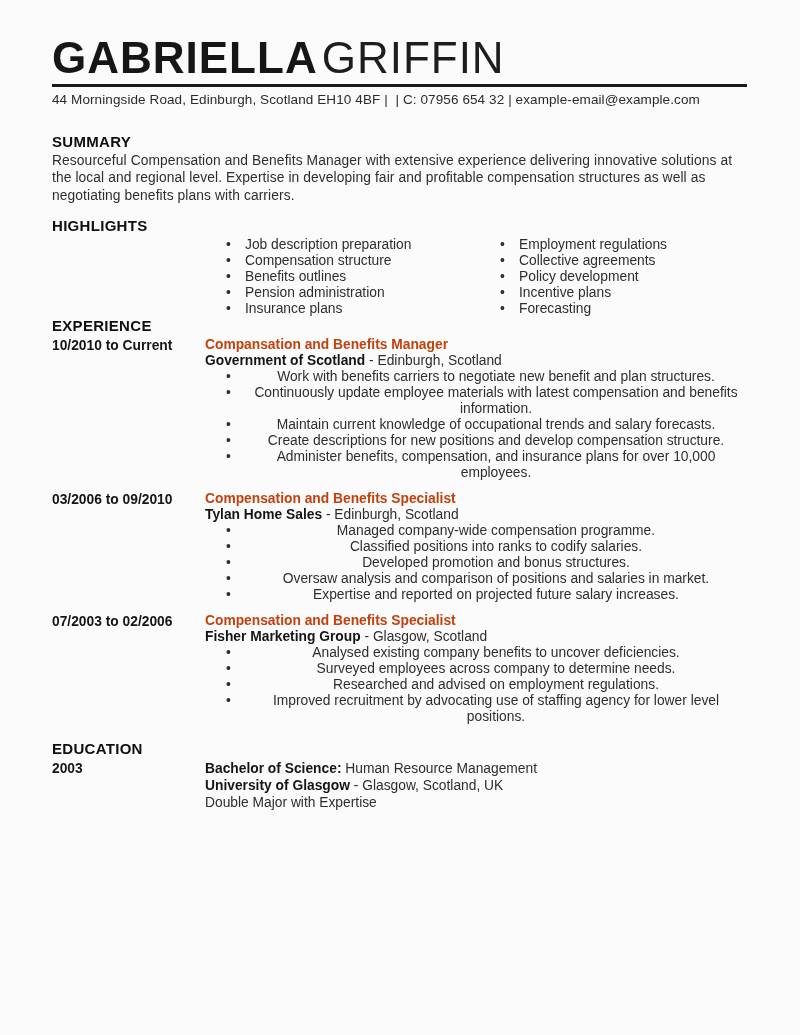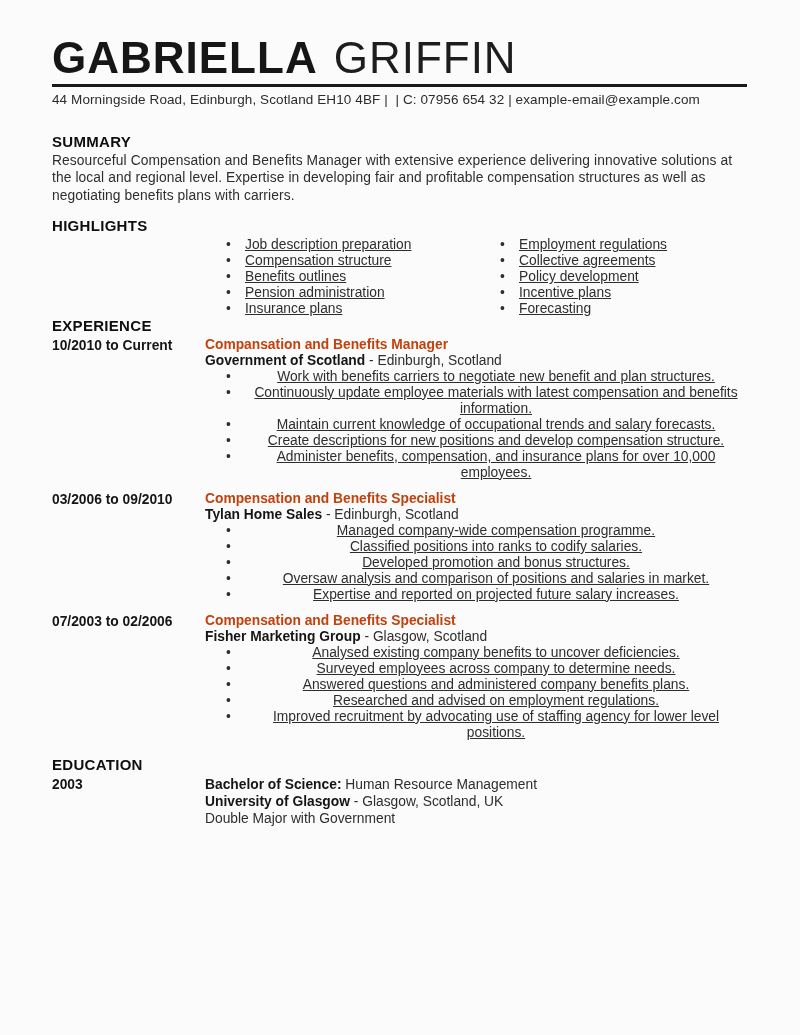--- a/index.html
+++ b/index.html
@@ -19,21 +19,21 @@
   
   .name-line {
     font-size: 44px;
     line-height: 1.0;
     letter-spacing: 1px;
     color: #161616;
     white-space: nowrap;
     margin-top: 6px;
   }
   .name-first { font-weight: 800; }
-  .name-last  { font-weight: 300; margin-left: 16px; color: #1d1d1d; }
+  .name-last  { font-weight: 300; margin-left: 4px; color: #1d1d1d; }
   .header-rule {
     border: none;
     border-bottom: 3px solid #1a1a1a;
     margin: 4px 0 0 0;
   }
   .contact-line {
     margin-top: 5px;
     font-size: 13.5px;
     color: #2b2b2b;
     white-space: pre-wrap;
@@ -61,21 +61,20 @@
     display: flex;
     margin-left: 153px;
     margin-top: 3px;
   }
   ul.plain {
     list-style: none;
     margin: 0; padding: 0;
     font-size: 13.8px;
     line-height: 15.9px;
     color: #2e2e2e;
-    text-decoration: underline;
   }
   ul.plain li {
     position: relative;
     padding-left: 40px;
   }
   ul.plain li::before {
     content: "\2022";
     position: absolute;
     left: 21px;
     top: 0;
@@ -223,36 +222,35 @@
           <div class="job-dates">07/2003 to 02/2006</div>
           <div class="job-body">
             <div class="job-title">Compensation and Benefits Specialist</div>
             <div class="job-company-line"><span class="bold">Fisher Marketing Group</span><span> - Glasgow, Scotland</span></div>
             <ul class="plain job-bullets">
 
                 <li>Analysed existing company benefits to uncover deficiencies.</li>
 
                 <li>Surveyed employees across company to determine needs.</li>
 
-                <li>Answered questions and administered company benefits plans.</li>
 
                 <li>Researched and advised on employment regulations.</li>
 
                 <li>Improved recruitment by advocating use of staffing agency for lower level positions.</li>
               </ul>
           </div>
         </div>
       </div>
   </div>
 
   <div class="sec-education">
     <div class="sec-heading">EDUCATION</div>
     <div class="edu-row">
       <div class="edu-year">2003</div>
       <div>
         <div class="edu-line"><span class="bold">Bachelor of Science:</span><span> Human Resource Management</span></div>
         <div class="edu-line"><span class="bold">University of Glasgow</span><span> - Glasgow, Scotland, UK</span></div>
-        <div class="edu-line">Double Major with Government</div>
+        <div class="edu-line">Double Major with Expertise</div>
       </div>
     </div>
   </div>
 
 </div>
 
 </body></html>

